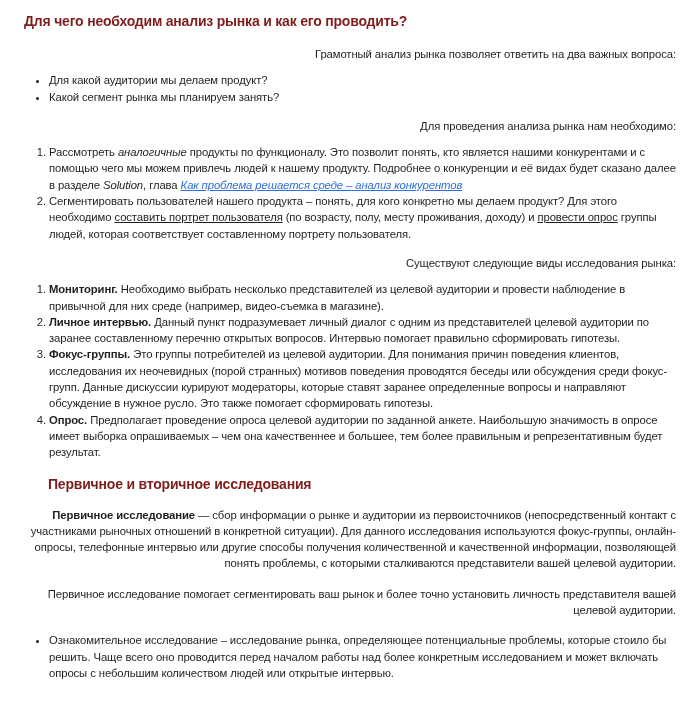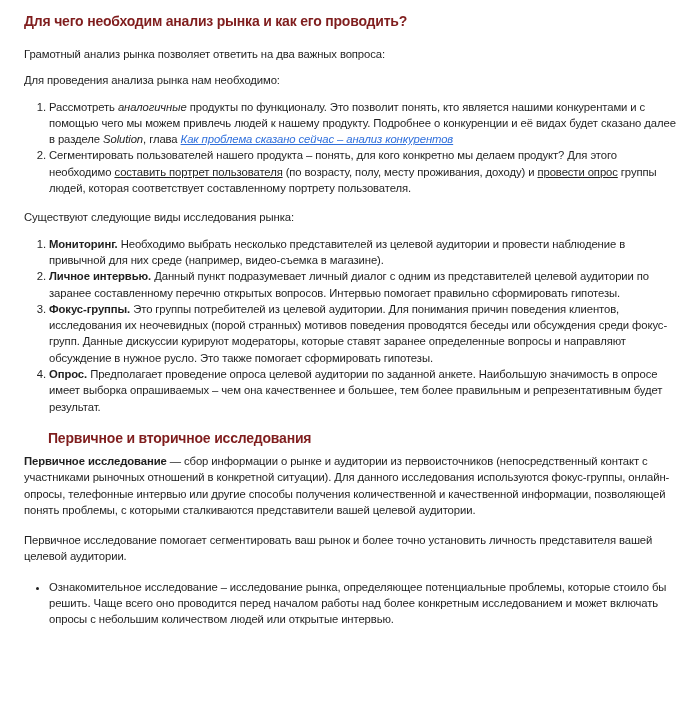--- a/index.html
+++ b/index.html
@@ -24,25 +24,26 @@
     h2 {
       font-size: 14px;
       font-weight: bold;
       margin: 0 0 16px 0;
       line-height: 18px;
       color: #7f1d1d;
       letter-spacing: -0.2px;
     }
     h2.section2 {
       margin-top: 14px;
-      margin-bottom: 6px;
+      margin-bottom: 14px;
       padding-left: 24px;
     }
     p {
       margin: 0 0 10px 0;
+      text-align: right;
     }
     ul, ol {
       margin: 0 0 10px 0;
       padding-left: 25px;
     }
     ul li, ol li {
       margin: 0;
       padding-left: 0;
     }
     ul { list-style: disc; }
@@ -64,25 +65,29 @@
   </style>
 </head>
 <body>
 
 <div class="page">
 
   <h2>Для чего необходим анализ рынка и как его проводить?</h2>
 
   <p>Грамотный анализ рынка позволяет ответить на два важных вопроса:</p>
 
+  <ul class="gap-lg">
+    <li>Для какой аудитории мы делаем продукт?</li>
+    <li>Какой сегмент рынка мы планируем занять?</li>
+  </ul>
 
   <p>Для проведения анализа рынка нам необходимо:</p>
 
   <ol class="gap-lg">
-    <li><span>Рассмотреть </span><em>аналогичные</em><span> продукты по функционалу. Это позволит понять, кто является нашими конкурентами и с помощью чего мы можем привлечь людей к нашему продукту. Подробнее о конкуренции и её видах будет сказано далее в разделе </span><em>Solution</em><span>, глава </span><a class="link" href="#">Как проблема сказано сейчас – анализ конкурентов</a></li>
+    <li><span>Рассмотреть </span><em>аналогичные</em><span> продукты по функционалу. Это позволит понять, кто является нашими конкурентами и с помощью чего мы можем привлечь людей к нашему продукту. Подробнее о конкуренции и её видах будет сказано далее в разделе </span><em>Solution</em><span>, глава </span><a class="link" href="#">Как проблема решается среде – анализ конкурентов</a></li>
     <li><span>Сегментировать пользователей нашего продукта – понять, для кого конкретно мы делаем продукт? Для этого необходимо </span><a class="plain-link" href="#">составить портрет пользователя</a><span> (по возрасту, полу, месту проживания, доходу) и </span><a class="plain-link" href="#">провести опрос</a><span> группы людей, которая соответствует составленному портрету пользователя.</span></li>
   </ol>
 
   <p>Существуют следующие виды исследования рынка:</p>
 
   <ol>
     <li><strong>Мониторинг.</strong><span> Необходимо выбрать несколько представителей из целевой аудитории и провести наблюдение в привычной для них среде (например, видео-съемка в магазине).</span></li>
     <li><strong>Личное интервью.</strong><span> Данный пункт подразумевает личный диалог с одним из представителей целевой аудитории по заранее составленному перечню открытых вопросов. Интервью помогает правильно сформировать гипотезы.</span></li>
     <li><strong>Фокус-группы.</strong><span> Это группы потребителей из целевой аудитории. Для понимания причин поведения клиентов, исследования их неочевидных (порой странных) мотивов поведения проводятся беседы или обсуждения среди фокус-групп. Данные дискуссии курируют модераторы, которые ставят заранее определенные вопросы и направляют обсуждение в нужное русло. Это также помогает сформировать гипотезы.</span></li>
     <li><strong>Опрос.</strong><span> Предполагает проведение опроса целевой аудитории по заданной анкете. Наибольшую значимость в опросе имеет выборка опрашиваемых – чем она качественнее и большее, тем более правильным и репрезентативным будет результат.</span></li>

